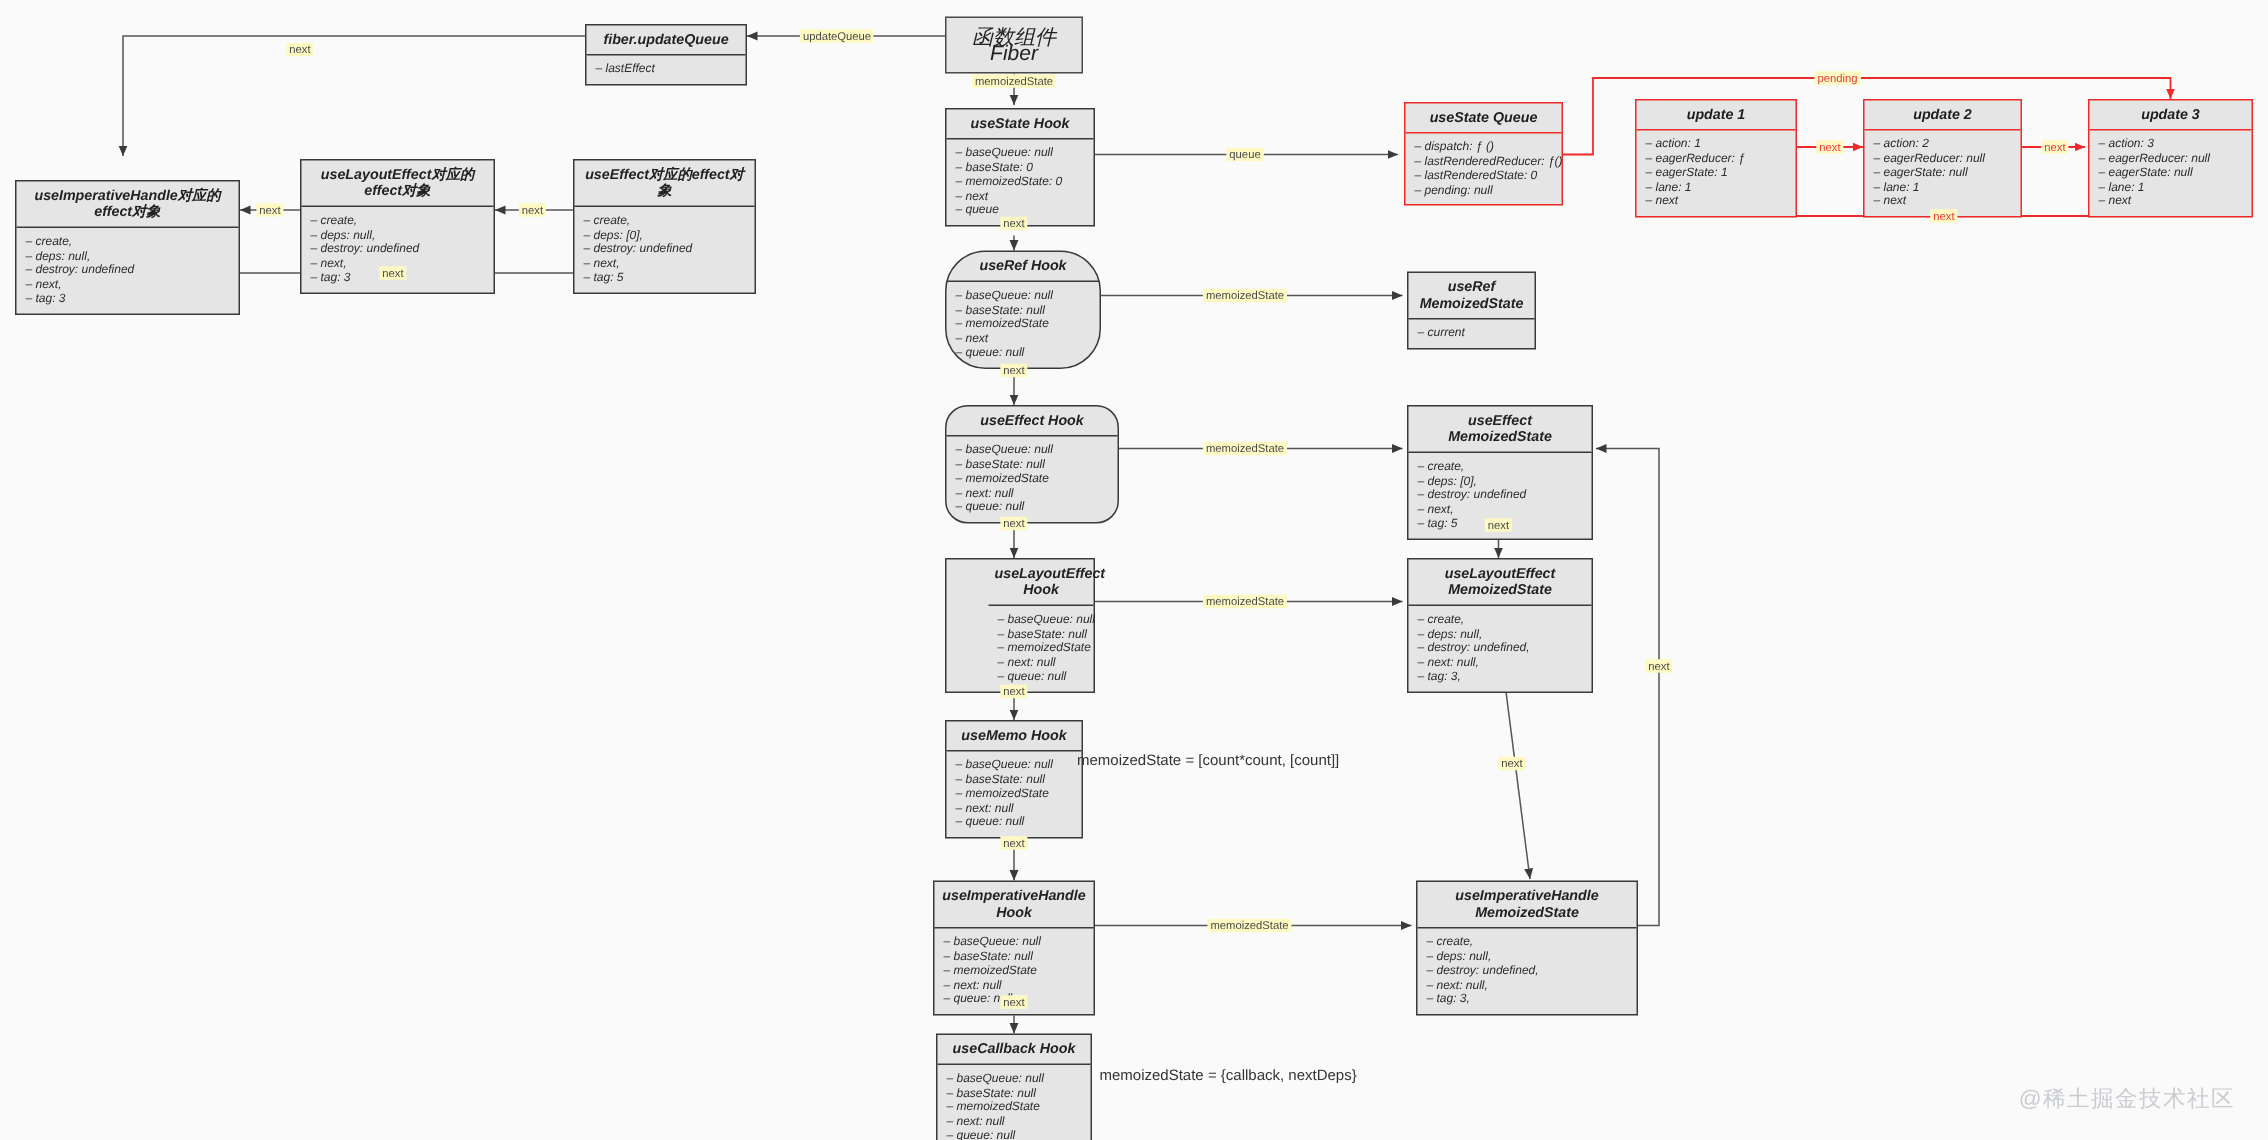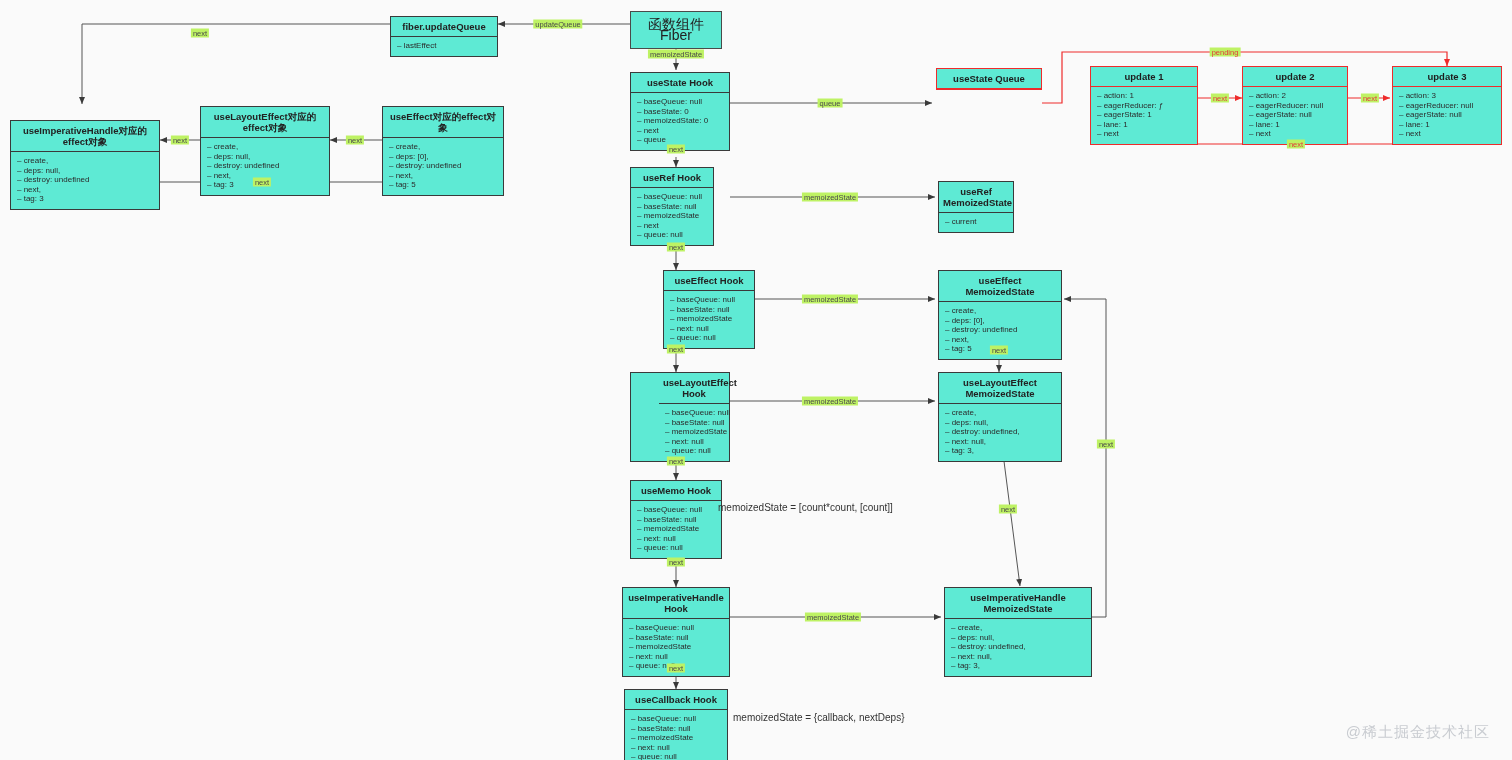--- a/index.html
+++ b/index.html
@@ -1,31 +1,31 @@
 <!DOCTYPE html>
 <html><head>
 <meta charset="utf-8">
 <style>
   html,body{margin:0;padding:0;background:#fafafa;}
   body{font-family:"Liberation Sans","DejaVu Sans",sans-serif;}
   #canvas{position:relative;width:1512px;height:760px;background:#fafafa;overflow:hidden;}
   svg.edges{position:absolute;left:0;top:0;width:1512px;height:760px;pointer-events:none;}
 
-  .node{position:absolute;box-sizing:border-box;background:#5eead4;border:1px solid #3a3a3a;}
+  .node{position:absolute;box-sizing:border-box;background:#e5e5e5;border:1px solid #3a3a3a;font-style:italic;}
   .node .title{font-size:9.5px;font-weight:bold;color:#222;text-align:center;
       padding:4px 4px 4px;line-height:11px;border-bottom:1px solid #3a3a3a;}
   .node .body{padding:4px 6px 5px 6px;}
   .node .body .row{font-size:8px;color:#2b2b2b;line-height:9.6px;white-space:nowrap;}
   .node.red{border-color:#ee2b2b;}
   .node.red .title{border-bottom-color:#ee2b2b;color:#1d1d1d;}
 
   .big{border:1px solid #4a4a4a;}
   .big .title{font-size:14px;font-weight:normal;border-bottom:0;padding:7px 14px;}
 
-  .edge-label{position:absolute;font-size:7.5px;color:#4a4a4a;background:#bef264;
+  .edge-label{position:absolute;font-size:7.5px;color:#4a4a4a;background:#fef9c3;
       padding:0 2px;white-space:nowrap;transform:translate(-50%,-50%);line-height:9px;text-align:right;}
   .edge-label.red{color:#e23b3b;}
   .free-label{position:absolute;font-size:10px;color:#333;white-space:nowrap;line-height:10px;}
 
   .watermark{position:absolute;right:22px;bottom:18px;font-size:15px;color:#c9ccd1;
       letter-spacing:1px;white-space:nowrap;}
 </style>
 </head>
 <body>
 
@@ -143,32 +143,32 @@
     <div class="title">useState Hook</div>
     <div class="body">
       <div class="row">– baseQueue: null</div>
       <div class="row">– baseState: 0</div>
       <div class="row">– memoizedState: 0</div>
       <div class="row">– next</div>
       <div class="row">– queue</div>
     </div>
   </div>
 
-  <div class="node" style="left:630px;top:167px;width:84px;">
+  <div class="node" style="left:630px;top:167px;width:104px;border-radius:27px;">
     <div class="title">useRef Hook</div>
     <div class="body">
       <div class="row">– baseQueue: null</div>
       <div class="row">– baseState: null</div>
       <div class="row">– memoizedState</div>
       <div class="row">– next</div>
       <div class="row">– queue: null</div>
     </div>
   </div>
 
-  <div class="node" style="left:663px;top:270px;width:92px;">
+  <div class="node" style="left:630px;top:270px;width:116px;border-radius:15px;">
     <div class="title">useEffect Hook</div>
     <div class="body">
       <div class="row">– baseQueue: null</div>
       <div class="row">– baseState: null</div>
       <div class="row">– memoizedState</div>
       <div class="row">– next: null</div>
       <div class="row">– queue: null</div>
     </div>
   </div>
 
@@ -211,20 +211,26 @@
       <div class="row">– baseQueue: null</div>
       <div class="row">– baseState: null</div>
       <div class="row">– memoizedState</div>
       <div class="row">– next: null</div>
       <div class="row">– queue: null</div>
     </div>
   </div>
 
   <div class="node red" style="left:936px;top:68px;width:106px;">
     <div class="title">useState Queue</div>
+    <div class="body">
+      <div class="row">– dispatch: ƒ ()</div>
+      <div class="row">– lastRenderedReducer: ƒ()</div>
+      <div class="row">– lastRenderedState: 0</div>
+      <div class="row">– pending: null</div>
+    </div>
   </div>
 
   <div class="node red" style="left:1090px;top:66px;width:108px;">
     <div class="title">update 1</div>
     <div class="body">
       <div class="row">– action: 1</div>
       <div class="row">– eagerReducer: ƒ</div>
       <div class="row">– eagerState: 1</div>
       <div class="row">– lane: 1</div>
       <div class="row">– next</div>
@@ -246,21 +252,21 @@
     <div class="title">update 3</div>
     <div class="body">
       <div class="row">– action: 3</div>
       <div class="row">– eagerReducer: null</div>
       <div class="row">– eagerState: null</div>
       <div class="row">– lane: 1</div>
       <div class="row">– next</div>
     </div>
   </div>
 
-  <div class="node" style="left:938px;top:181px;width:76px;">
+  <div class="node" style="left:938px;top:181px;width:86px;">
     <div class="title">useRef  MemoizedState</div>
     <div class="body">
       <div class="row">– current</div>
     </div>
   </div>
 
   <div class="node" style="left:938px;top:270px;width:124px;">
     <div class="title">useEffect MemoizedState</div>
     <div class="body">
       <div class="row">– create,</div>

